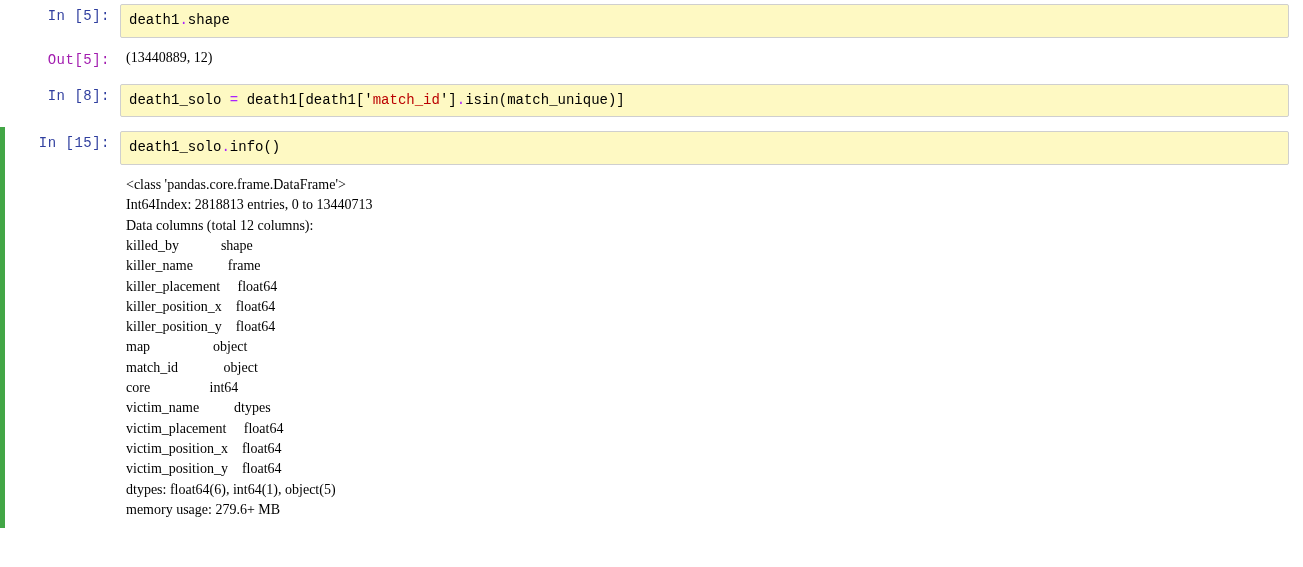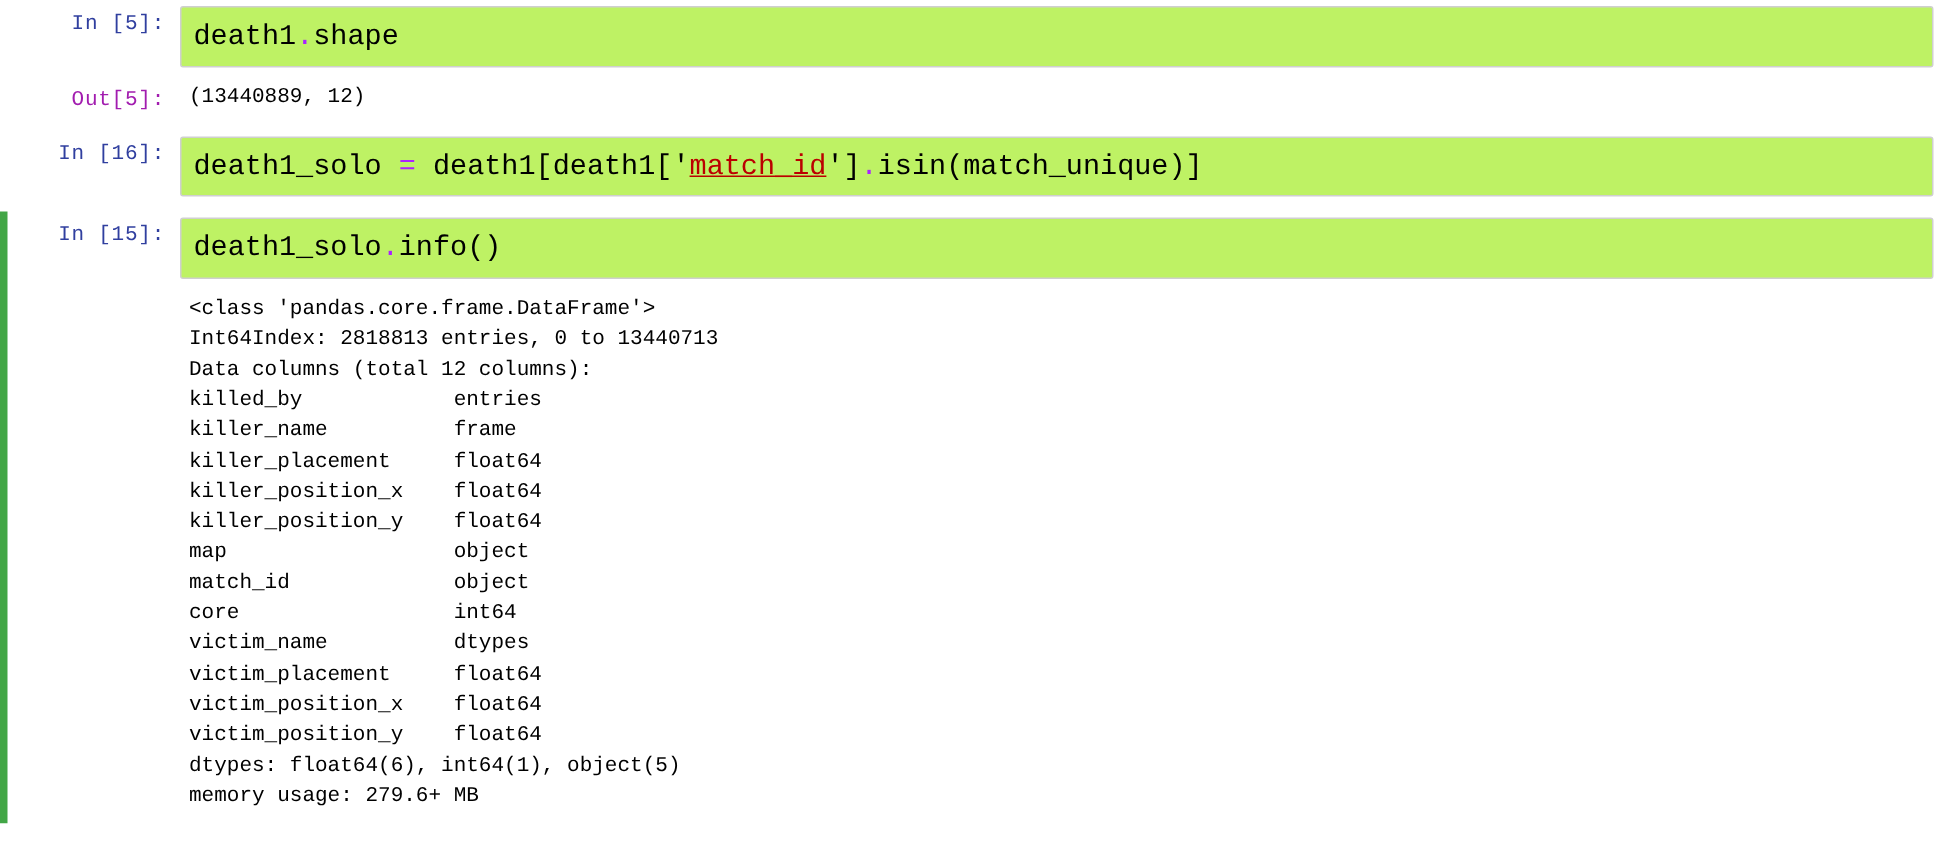--- a/index.html
+++ b/index.html
@@ -32,39 +32,39 @@
     letter-spacing: 0.5px;
   }
   .prompt-in { color: #303F9F; }
   .prompt-out { color: #a21caf; }
   .content-col {
     flex: 1;
     padding-right: 14px;
   }
   .input-area {
     border: 1px solid #cfcfcf;
-    background: #bef264;
+    background: #fef9c3;
     border-radius: 2px;
     padding: 6px 8px;
     margin: 4px 0 6px 0;
     font-family: Consolas, "Courier New", monospace;
-    font-size: 19px;
+    font-size: 14px;
     line-height: 1.4;
     white-space: pre;
   }
   .output-area {
     padding: 4px 0 8px 6px;
-    font-family: Liberation Mono, monospace;
+    font-family: Liberation Serif, serif;
     font-size: 14px;
     line-height: 1.45;
     white-space: pre;
   }
   .tok-var { color: #000; }
   .tok-op  { color: #AA22FF; }
-  .tok-str { color: #BB0000; text-decoration: underline; }
+  .tok-str { color: #BB0000; }
   .tok-fn  { color: #000; }
   .tok-par { color: #000; }
   .spacer { height: 4px; }
 </style>
 </head>
 <body>
 
 <div class="notebook">
 
   <div class="cell">
@@ -77,21 +77,21 @@
   <div class="cell">
     <div class="prompt-col prompt-out">Out[5]:</div>
     <div class="content-col">
       <div class="output-area">(13440889, 12)</div>
     </div>
   </div>
 
   <div class="spacer"></div>
 
   <div class="cell">
-    <div class="prompt-col prompt-in">In [16]:</div>
+    <div class="prompt-col prompt-in">In [8]:</div>
     <div class="content-col">
       <div class="input-area"><span class="tok-var">death1_solo </span><span class="tok-op">=</span><span class="tok-var"> death1</span><span class="tok-par">[</span><span class="tok-var">death1</span><span class="tok-par">['</span><span class="tok-str">match_id</span><span class="tok-par">']</span><span class="tok-op">.</span><span class="tok-fn">isin</span><span class="tok-par">(</span><span class="tok-var">match_unique</span><span class="tok-par">)]</span></div>
     </div>
   </div>
 
   <div class="spacer"></div>
 
   <div class="cell selected-green">
     <div style="display:flex;flex-direction:column;width:100%;">
       <div style="display:flex;">
@@ -99,21 +99,21 @@
         <div class="content-col">
           <div class="input-area"><span class="tok-var">death1_solo</span><span class="tok-op">.</span><span class="tok-fn">info</span><span class="tok-par">()</span></div>
         </div>
       </div>
       <div style="display:flex;">
         <div class="prompt-col" style="width:115px;min-width:115px;"></div>
         <div class="content-col">
           <div class="output-area"><span>&lt;class 'pandas.core.frame.DataFrame'&gt;</span>
 <span>Int64Index: 2818813 entries, 0 to 13440713</span>
 <span>Data columns (total 12 columns):</span>
-<span>killed_by            entries</span>
+<span>killed_by            shape</span>
 <span>killer_name          frame</span>
 <span>killer_placement     float64</span>
 <span>killer_position_x    float64</span>
 <span>killer_position_y    float64</span>
 <span>map                  object</span>
 <span>match_id             object</span>
 <span>core                 int64</span>
 <span>victim_name          dtypes</span>
 <span>victim_placement     float64</span>
 <span>victim_position_x    float64</span>

